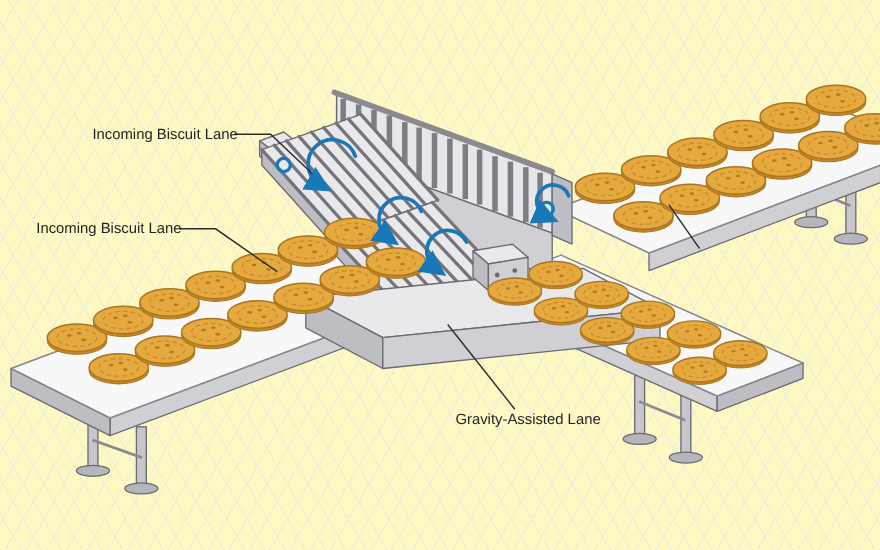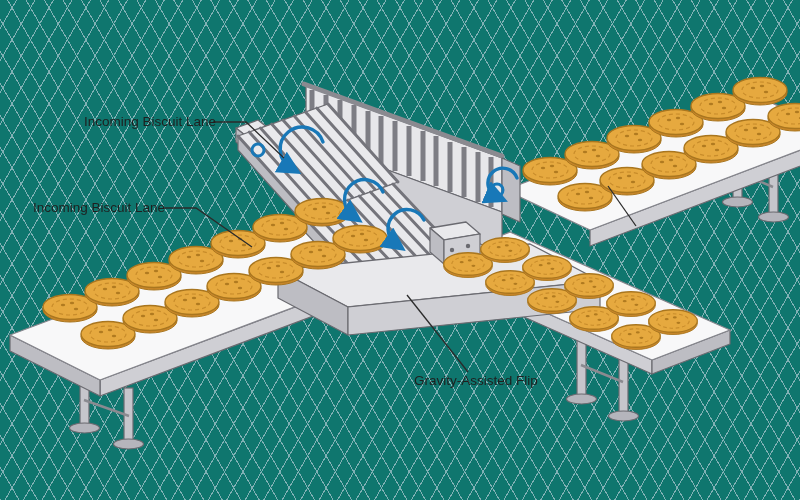--- a/index.html
+++ b/index.html
@@ -1,17 +1,17 @@
 <!DOCTYPE html>
 <html style="--biscuit: #E6A93F; --biscuit-shadow: #C9872A; --machine: #E9E9EC; --arrow: #1878B8; --label-text: #1F1F1F; --grid: #DFE2EF;"><head>
 <meta charset="utf-8">
 <style>
   html,body{margin:0;padding:0;background:#fff;}
   .stage{
-    position:relative;width:800px;height:500px;overflow:hidden;background:#0f766e;
+    position:relative;width:800px;height:500px;overflow:hidden;background:#fef9c3;
     font-family:"Liberation Sans", sans-serif;
   }
   .stage::before{
     content:"";position:absolute;inset:0;pointer-events:none;
     background-image:
       repeating-linear-gradient(60deg, var(--grid,#dfe2ef) 0 1px, transparent 1px 16px),
       repeating-linear-gradient(-60deg, var(--grid,#dfe2ef) 0 1px, transparent 1px 16px);
     opacity:.55;
   }
   svg.scene{position:absolute;inset:0;}
@@ -225,14 +225,14 @@
       <line class="leader" x1="636" y1="226" x2="608" y2="186"></line>
       <line class="leader" x1="468" y1="372" x2="407" y2="295"></line>
     </g>
   </svg>
 
   <div class="label" style="left:84px;top:113px;">Incoming Biscuit Lane</div>
 
   <div class="label" style="left:33px;top:199px;">Incoming Biscuit Lane</div>
 
 
-  <div class="label" style="left:414px;top:372px;">Gravity-Assisted Flip</div>
+  <div class="label" style="left:414px;top:372px;">Gravity-Assisted Lane</div>
 </div>
 
 </body></html>

